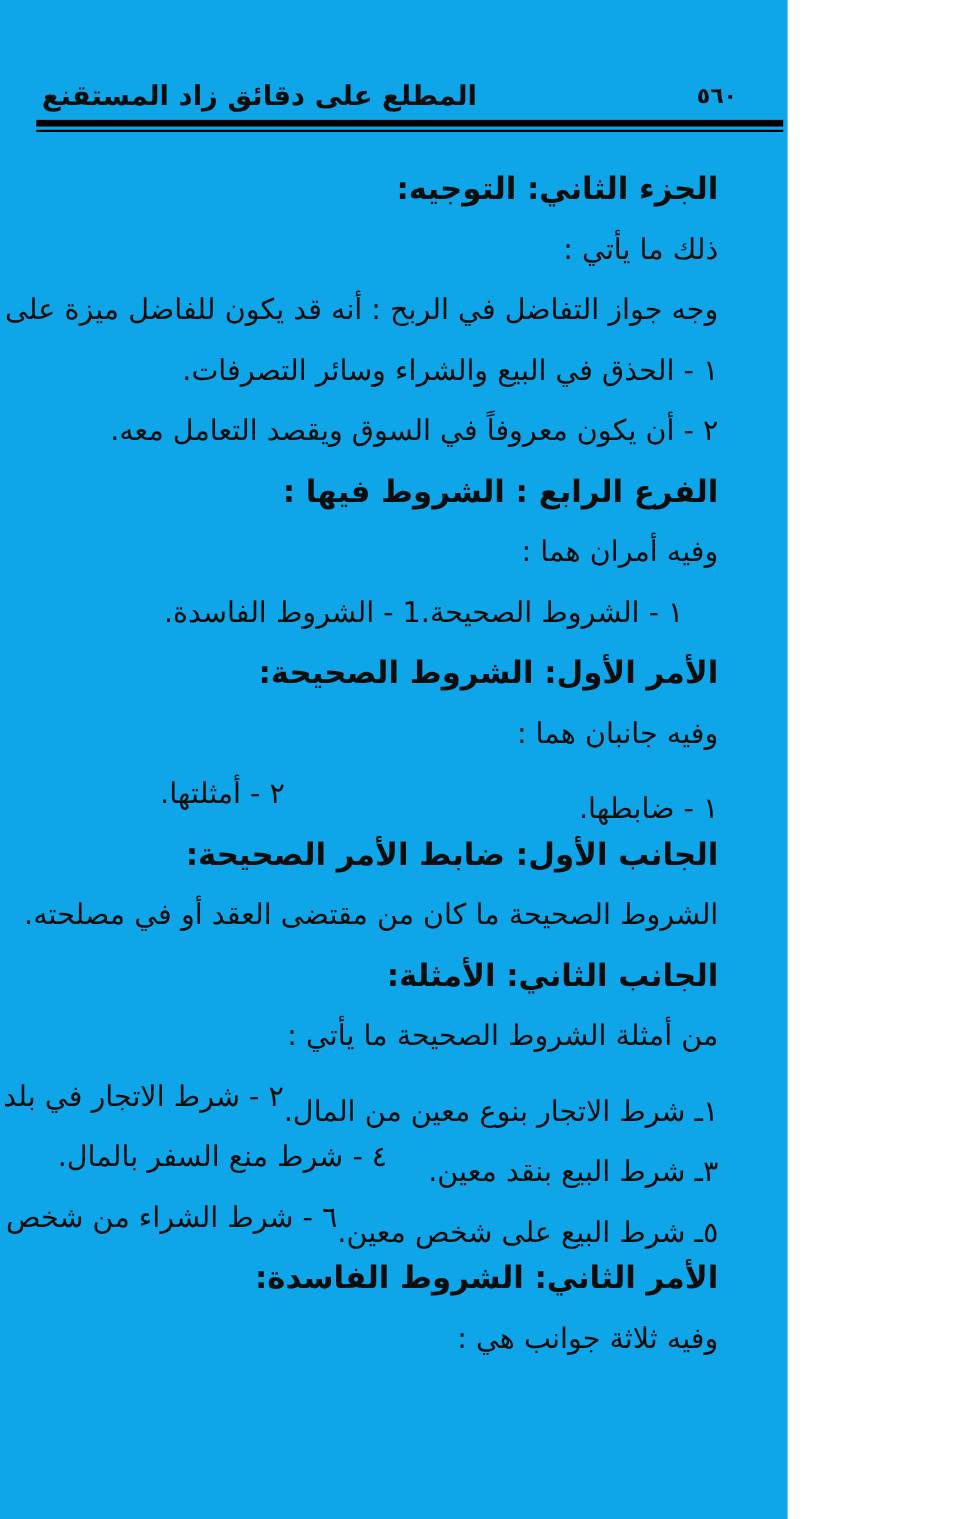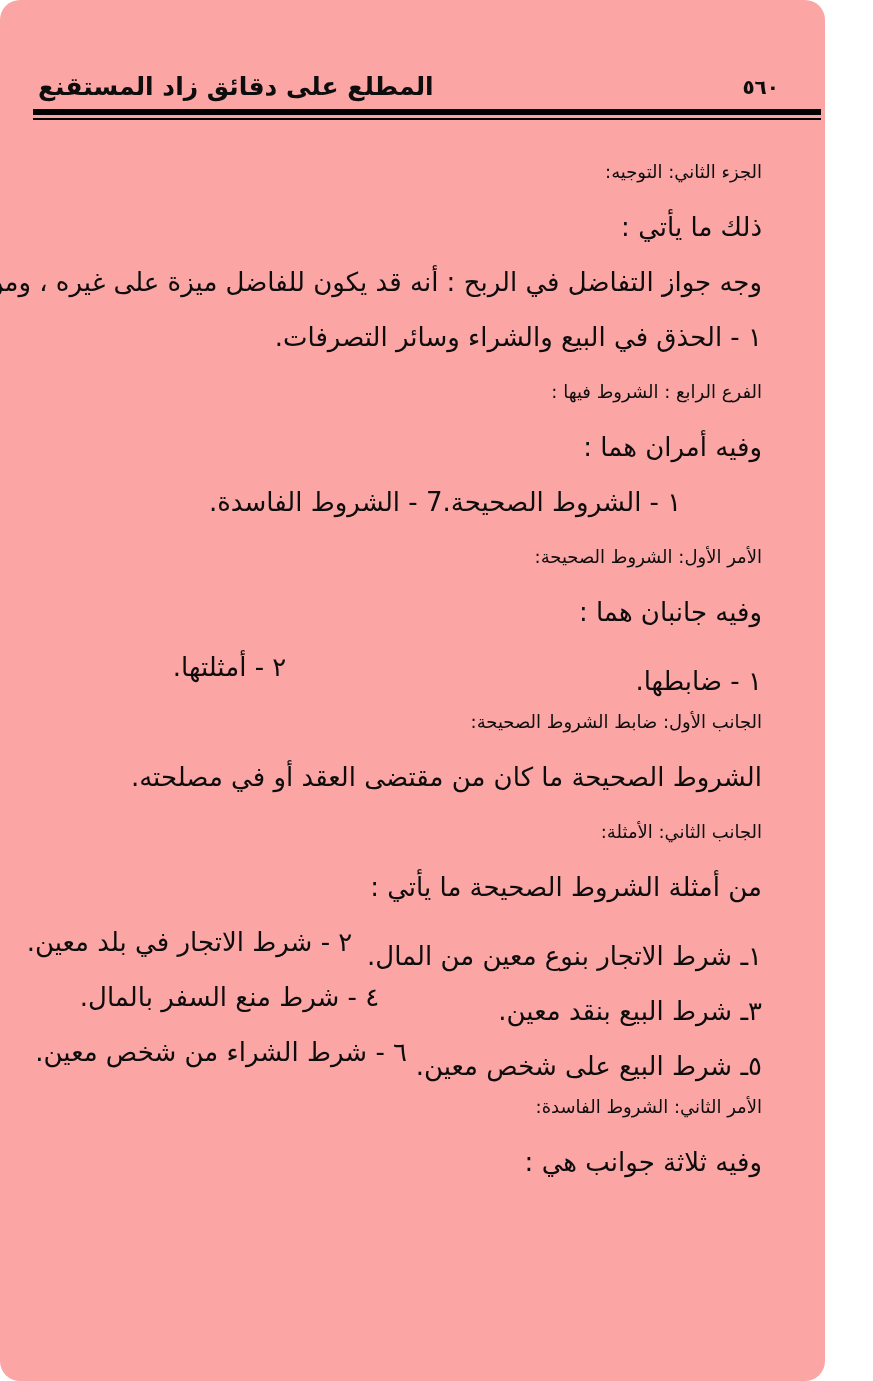--- a/index.html
+++ b/index.html
@@ -9,24 +9,23 @@
   }
   body {
     width: 873px;
     height: 1381px;
     position: relative;
     font-family: "DejaVu Sans", sans-serif;
     color: #0d0d0d;
     overflow: hidden;
   }
   .page {
-    width: 825px;
+    width: 716px;
     height: 1381px;
-    background: #fca5a5;
-    border-radius: 20px;
+    background: #0ea5e9;
   }
   
   .header {
     display: flex;
     flex-direction: row;
     justify-content: space-between;
     align-items: flex-end;
     padding: 72px 46px 6px 38px;
     direction: ltr;
   }
@@ -67,22 +66,22 @@
     height: 55px;
     display: flex;
     align-items: center;
     direction: rtl;
     white-space: nowrap;
   }
   .row > span {
     display: block;
   }
   .heading {
-    font-weight: normal;
-    font-size: 18px;
+    font-weight: bold;
+    font-size: 28px;
   }
   .plain {
     font-weight: normal;
   }
   .cols > .c-right {
     flex: 0 0 45%;
     text-align: left;
   }
   .cols > .c-left {
     flex: 0 0 55%;
@@ -122,45 +121,48 @@
     <div class="row">
       <span class="plain">ذلك ما يأتي :</span>
     </div>
     <div class="row">
       <span class="plain">وجه جواز التفاضل في الربح : أنه قد يكون للفاضل ميزة على غيره ، ومن</span>
     </div>
 
     <div class="row">
       <span class="plain">١ - الحذق في البيع والشراء وسائر التصرفات.</span>
     </div>
+    <div class="row">
+      <span class="plain">٢ - أن يكون معروفاً في السوق ويقصد التعامل معه.</span>
+    </div>
 
     <div class="row">
       <span class="heading">الفرع الرابع : الشروط فيها :</span>
     </div>
     <div class="row">
       <span class="plain">وفيه أمران هما :</span>
     </div>
     <div class="row cols">
       <span class="c-right plain">١ - الشروط الصحيحة.</span>
-      <span class="c-left plain">7 - الشروط الفاسدة.</span>
+      <span class="c-left plain">1 - الشروط الفاسدة.</span>
     </div>
 
     <div class="row">
       <span class="heading">الأمر الأول: الشروط الصحيحة:</span>
     </div>
     <div class="row">
       <span class="plain">وفيه جانبان هما :</span>
     </div>
     <div class="row cols-half">
       <span class="c-right plain">١ - ضابطها.</span>
       <span class="c-left plain">٢ - أمثلتها.</span>
     </div>
 
     <div class="row">
-      <span class="heading">الجانب الأول: ضابط الشروط الصحيحة:</span>
+      <span class="heading">الجانب الأول: ضابط الأمر الصحيحة:</span>
     </div>
     <div class="row">
       <span class="plain">الشروط الصحيحة ما كان من مقتضى العقد أو في مصلحته.</span>
     </div>
 
     <div class="row">
       <span class="heading">الجانب الثاني: الأمثلة:</span>
     </div>
     <div class="row">
       <span class="plain">من أمثلة الشروط الصحيحة ما يأتي :</span>

